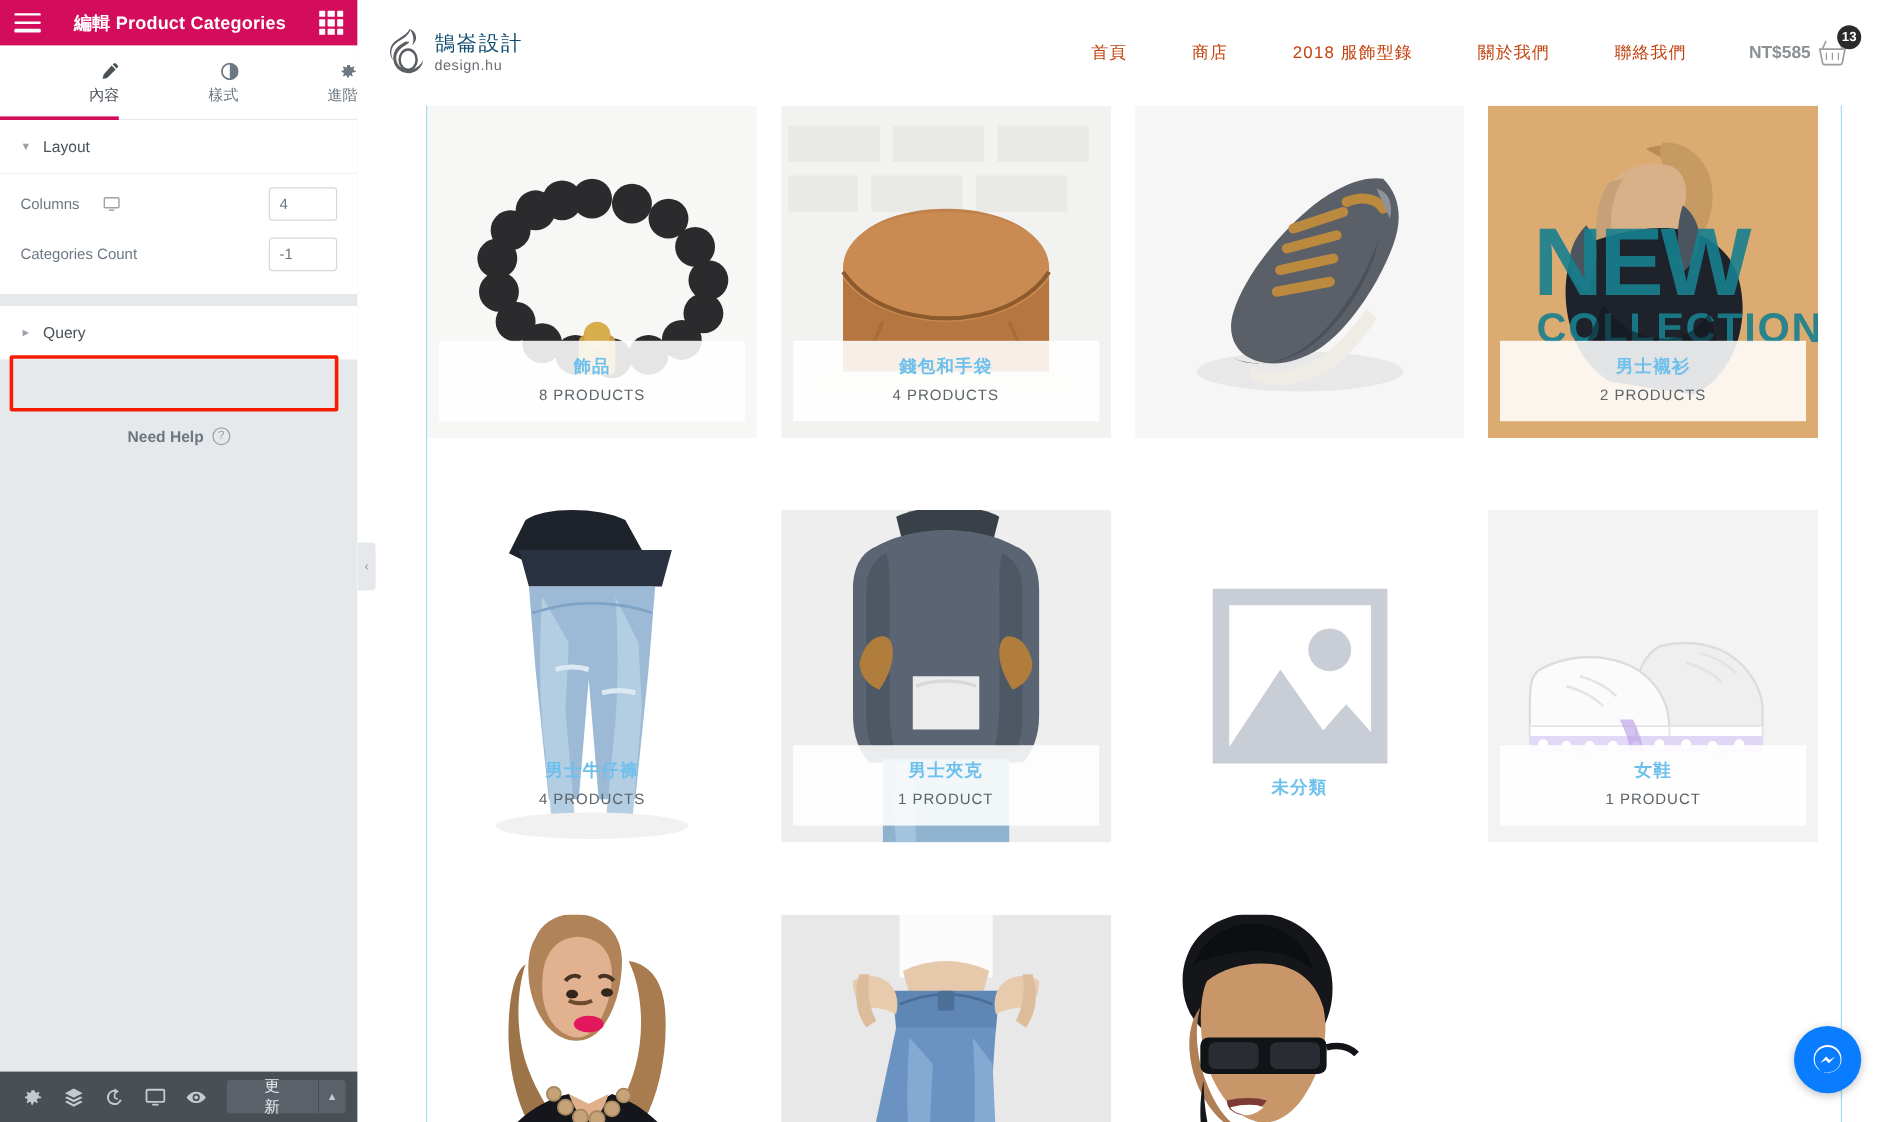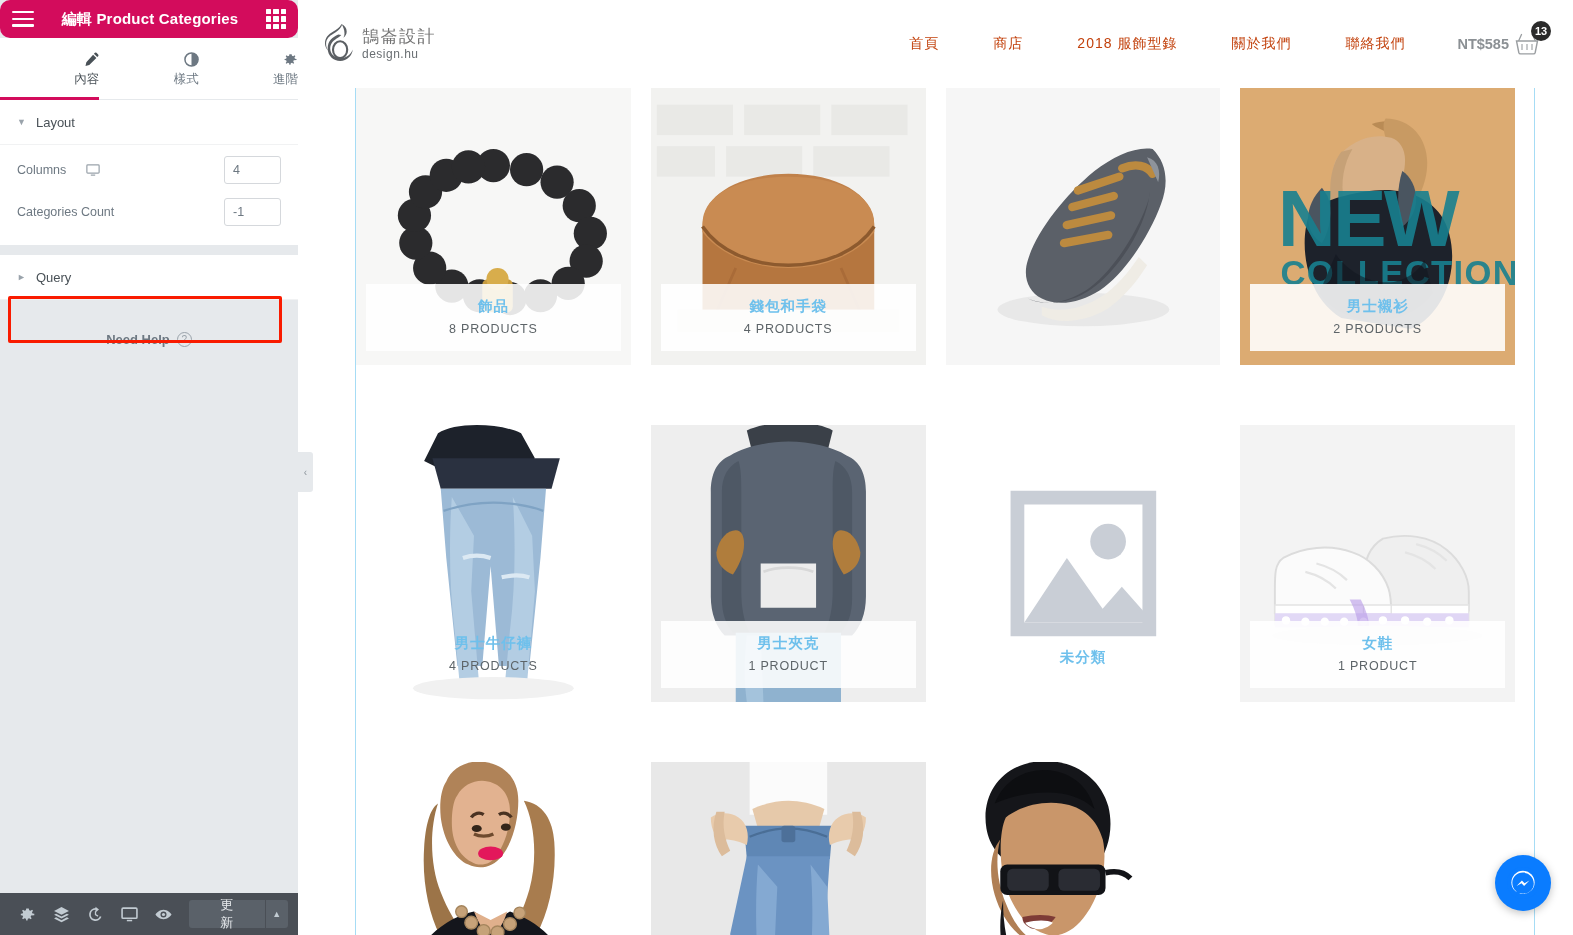--- a/index.html
+++ b/index.html
@@ -15,21 +15,21 @@
   
   .panel {
     position: absolute; left: 0; top: 0;
     width: 298px; height: 935px;
     background: #e6e9ec;
     display: flex; flex-direction: column;
   }
   .panel-header {
     height: 38px; background: #d30c5c;
     display: flex; align-items: center;
-    padding: 0 12px; flex: 0 0 38px; border-radius: 10px;
+    padding: 0 12px; flex: 0 0 38px;
   }
   .hamburger { width: 22px; height: 16px; position: relative; cursor: pointer; }
   .hamburger i {
     position: absolute; left: 0; width: 22px; height: 2.4px;
     background: #ffffff; border-radius: 1px;
   }
   .hamburger i:nth-child(1) { top: 0; }
   .hamburger i:nth-child(2) { top: 6.6px; }
   .hamburger i:nth-child(3) { top: 13.2px; }
   .panel-title {
@@ -89,21 +89,21 @@
   }
   .highlight-box {
     position: absolute; left: 8px; top: 196px;
     width: 274px; height: 47px;
     border: 3px solid #f91b00; border-radius: 2px;
     pointer-events: none; z-index: 9;
   }
   .spacer-gap { height: 10px; background: #e6e9ec; }
 
   .need-help {
-    margin-top: 32px; text-align: center;
+    margin-top: 56px; text-align: center;
     color: #6d7882; font-size: 13px; font-weight: bold;
     display: flex; align-items: center; justify-content: center; gap: 7px;
   }
   .qmark {
     width: 15px; height: 15px; border: 1.3px solid #9aa3ab; border-radius: 50%;
     font-size: 10px; font-weight: normal; color: #9aa3ab;
     display: flex; align-items: center; justify-content: center;
     line-height: 1;
   }
 
@@ -143,21 +143,21 @@
     width: 1275px; height: 935px; background: #ffffff; overflow: hidden;
   }
   .site-header {
     height: 88px; display: flex; align-items: center;
     padding: 0 34px 0 22px; background: #ffffff;
   }
   .logo { display: flex; align-items: center; gap: 6px; }
   .logo-mark { width: 36px; height: 44px; }
   .logo-text { display: flex; flex-direction: column; line-height: 1; }
   .logo-cn {
-    font-size: 17px; color: #737373; letter-spacing: 1.5px; font-weight: normal;
+    font-size: 17px; color: #0c4a6e; letter-spacing: 1.5px; font-weight: normal;
   }
   .logo-en {
     font-size: 12px; color: #6a6f73; letter-spacing: .5px; margin-top: 3px;
   }
   .site-nav {
     margin-left: auto; display: flex; align-items: center; gap: 30px;
   }
   .nav-link {
     color: #c2410c; font-size: 14px; text-decoration: none;
     letter-spacing: 1px; cursor: pointer; white-space: nowrap; margin-left: 24px;

